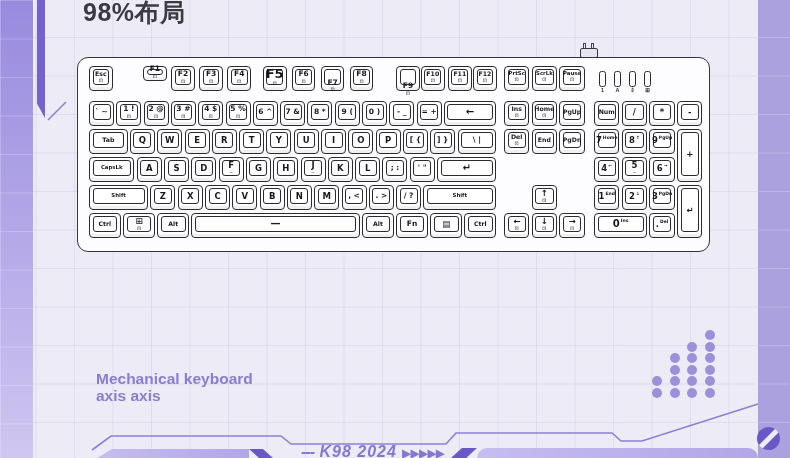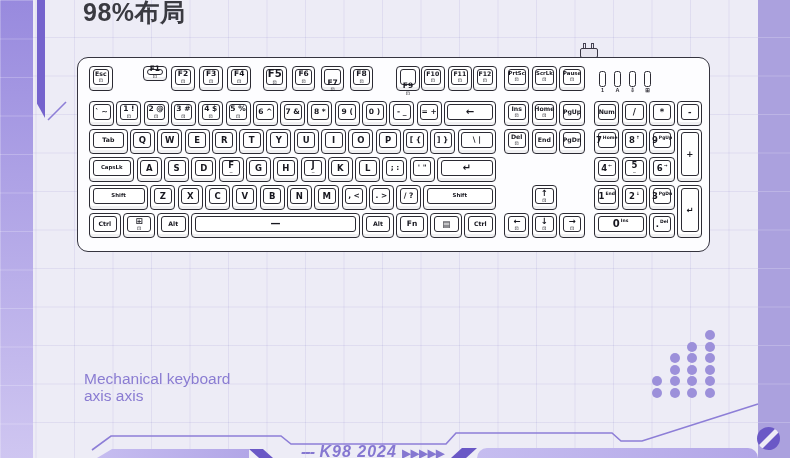--- a/index.html
+++ b/index.html
@@ -19,21 +19,21 @@
       linear-gradient(#988ade,#cfc6f1);
     background-size:38.5px 38.5px,38.5px 38.5px,100% 100%;}
   .stripe{position:absolute;left:36.5px;top:0;width:8.5px;height:118px;background:#7563cd;
     clip-path:polygon(0 0,100% 0,100% 100%,0 87%);}
   .band-right{position:absolute;right:0;top:0;width:32px;height:458px;background:#aba1de;
     background-image:linear-gradient(rgba(255,255,255,.20) 1px,transparent 1px),
       linear-gradient(90deg,rgba(255,255,255,.20) 1px,transparent 1px);
     background-size:38.5px 38.5px;background-position:-3px -1.5px;}
   .h-top{position:absolute;left:83px;top:-4px;font-size:25px;font-weight:700;color:#3a3a41;letter-spacing:.5px;}
   .h-bottom{position:absolute;left:83px;top:262px;font-size:27px;font-weight:700;color:#3a3a41;letter-spacing:.5px;}
-  .subtitle{position:absolute;left:84px;top:371px;font-size:15.5px;font-weight:400;color:#8a7cd2;line-height:16.5px;}
+  .subtitle{position:absolute;left:96px;top:371px;font-size:15.5px;font-weight:700;color:#8a7cd2;line-height:16.5px;}
   .kb{position:absolute;left:77px;top:57px;width:631px;height:193px;background:#fdfdff;
     border:1.6px solid #35343f;border-radius:11px;}
   .key{position:absolute;background:#fff;border:1.3px solid #2b2a33;border-radius:4px;
     box-shadow:inset 0 -3px 0 rgba(45,42,65,.07);box-sizing:border-box;}
   .cap{position:absolute;left:2.5px;right:2.5px;top:1.5px;bottom:5px;border:1px solid #2b2a33;border-radius:3px;
     background:#fff;display:flex;flex-direction:column;align-items:center;justify-content:center;line-height:1;}
   .kl{font-weight:700;color:#17171f;white-space:nowrap;font-family:"DejaVu Sans",sans-serif;}
   .kc{font-style:normal;font-size:4.5px;vertical-align:super;margin-left:1px;font-weight:700;}
   .ks{font-size:5px;color:#17171f;margin-top:1px;}
   .leds{position:absolute;left:521px;top:13px;display:flex;gap:8px;}
@@ -123,21 +123,21 @@
         </div>
       </div>
       <div class="key" style="left: 149.411px; top: 8px; width: 23.635px; height: 25px;">
         <div class="cap">
           <span class="kl" style="font-size: 7.5px;">F4</span>
           <span class="ks">⊡</span>
         </div>
       </div>
       <div class="key" style="left: 184.901px; top: 8px; width: 23.635px; height: 25px;">
         <div class="cap">
-          <span class="kl" style="font-size: 10px;">F5</span>
+          <span class="kl" style="font-size: 13px;">F5</span>
           <span class="ks">⊡</span>
         </div>
       </div>
       <div class="key" style="left: 213.839px; top: 8px; width: 23.635px; height: 25px;">
         <div class="cap">
           <span class="kl" style="font-size: 7.5px;">F6</span>
           <span class="ks">⊡</span>
         </div>
       </div>
       <div class="key" style="left: 242.777px; top: 8px; width: 23.635px; height: 25px;">

